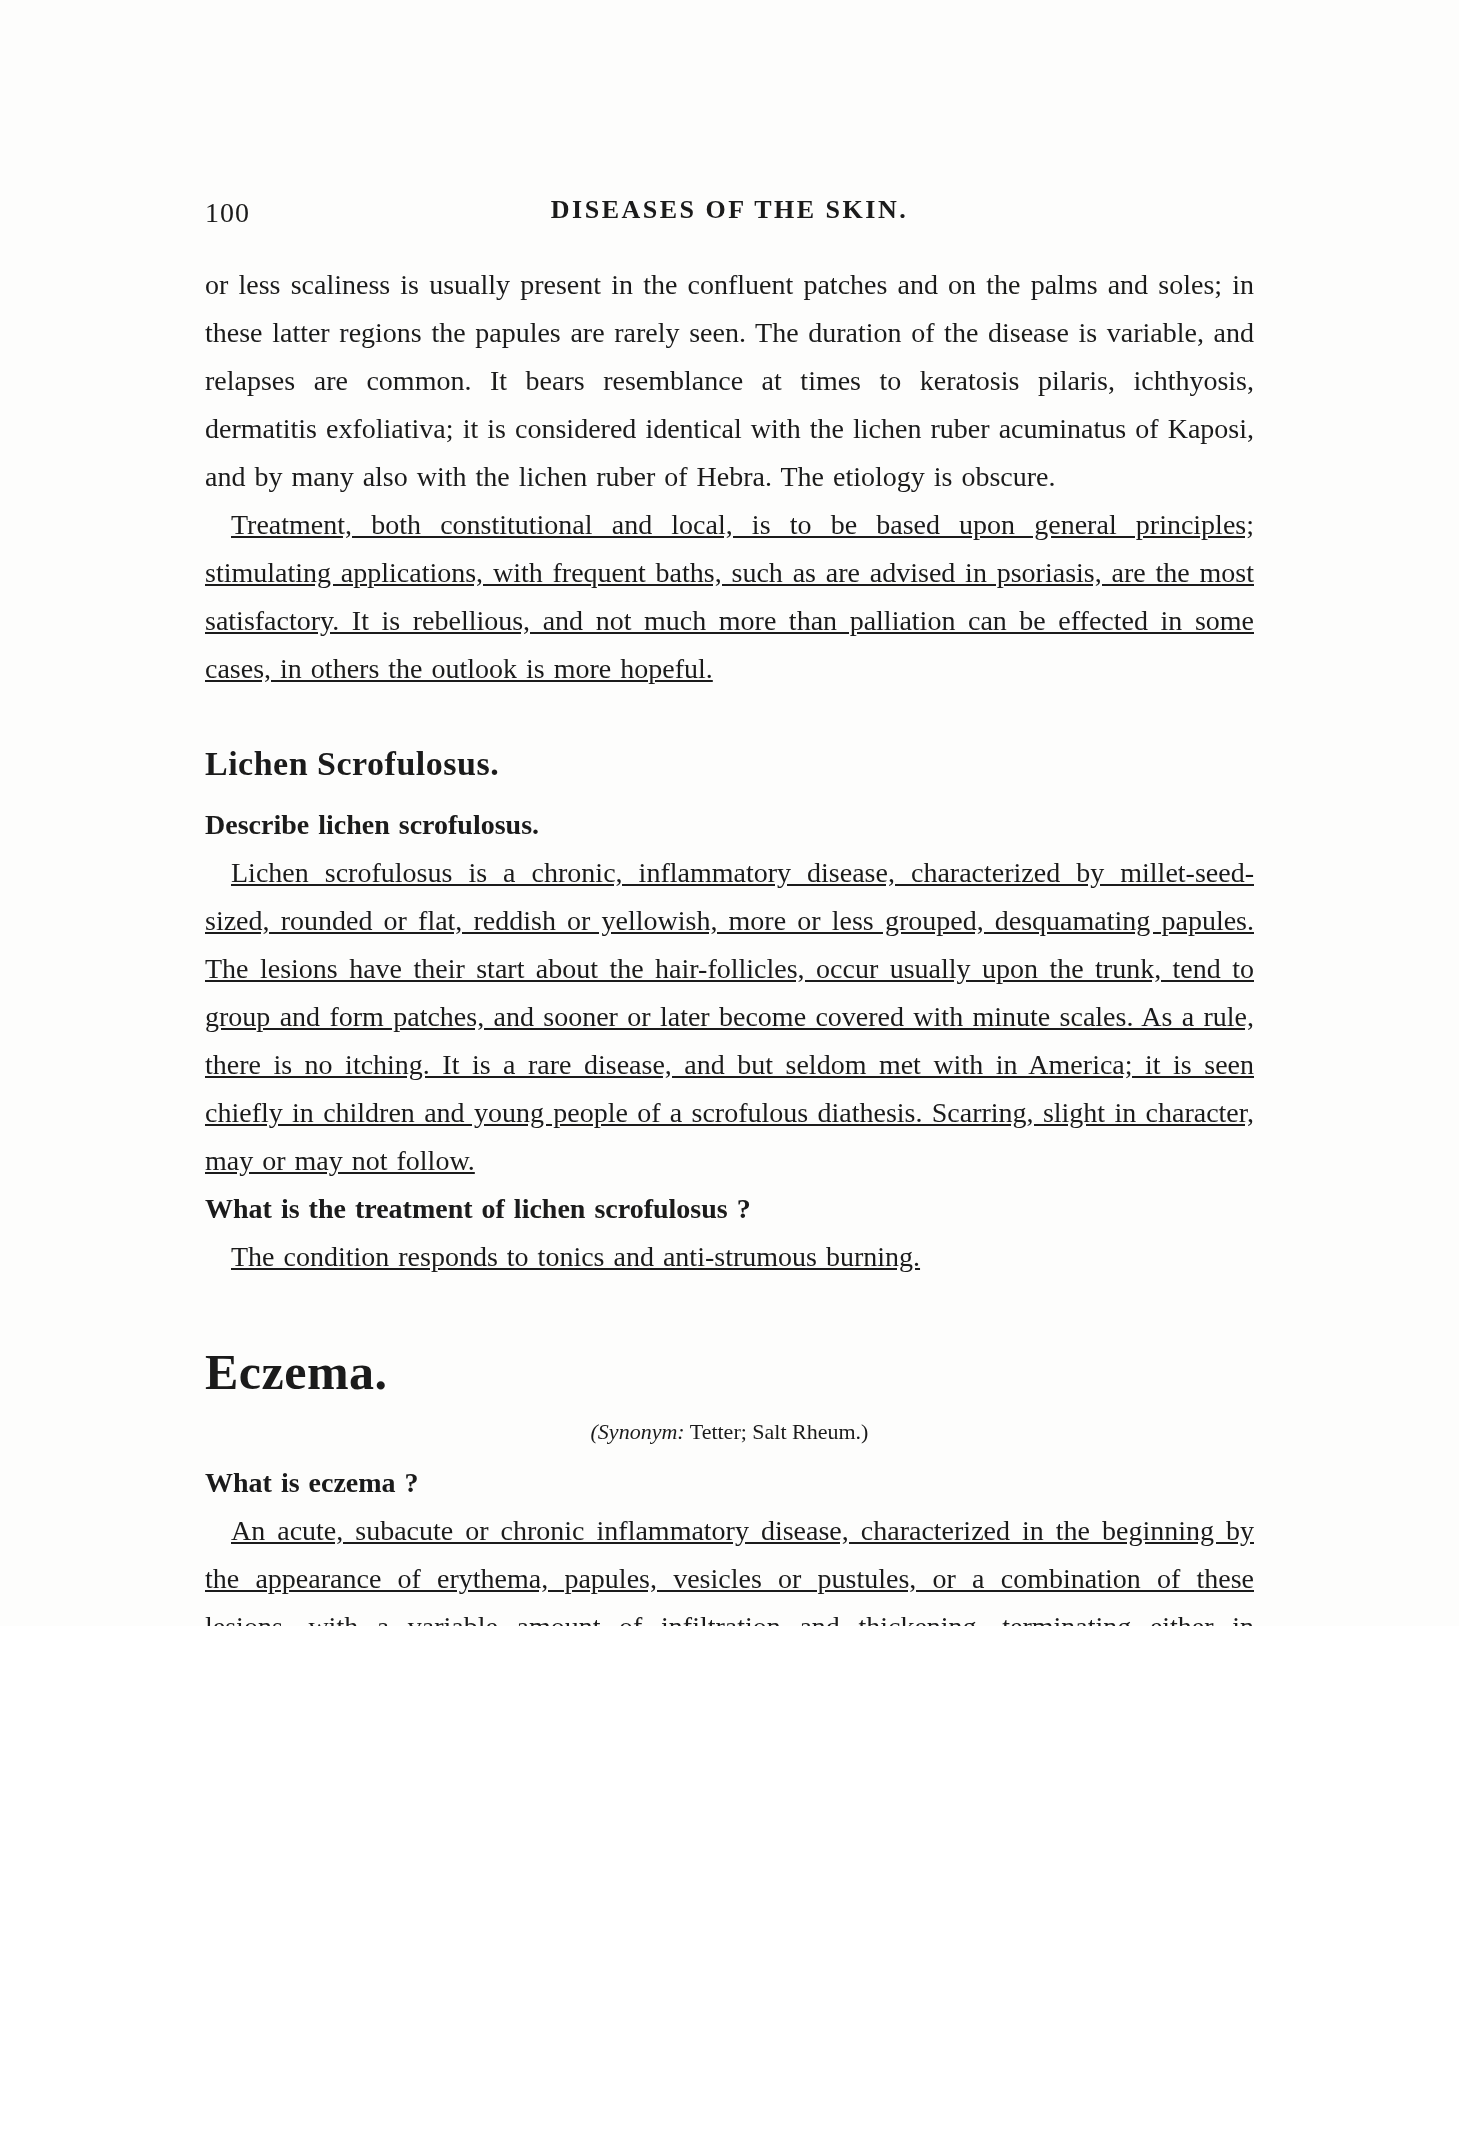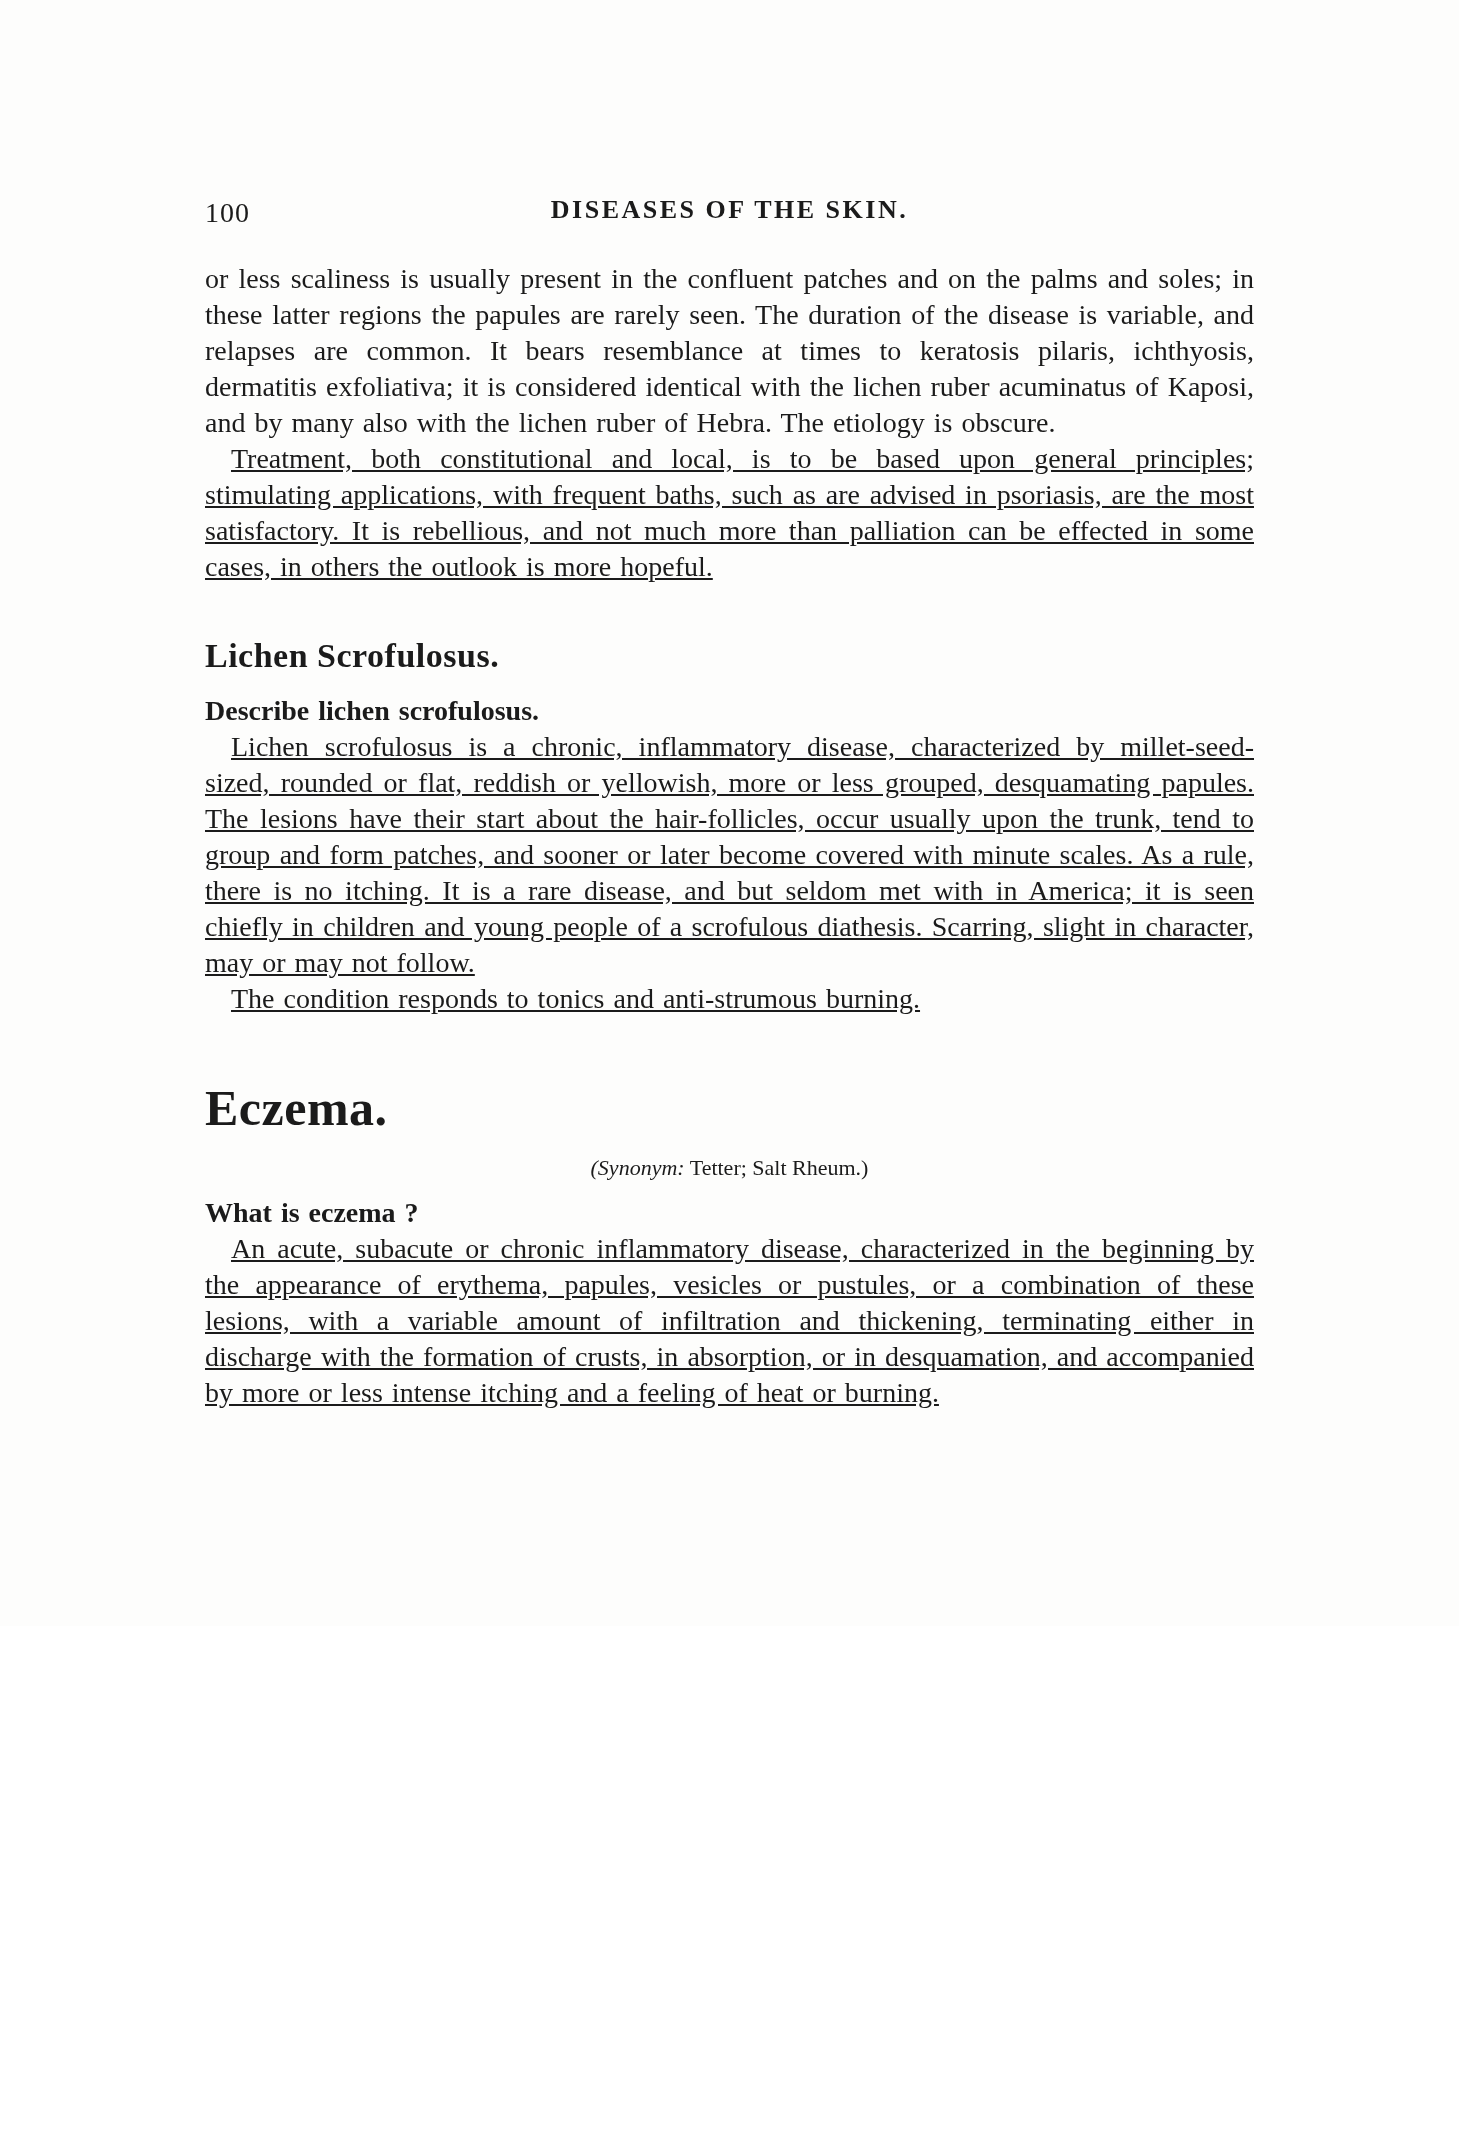--- a/index.html
+++ b/index.html
@@ -33,21 +33,21 @@
   }
   .head-title {
     text-align: center;
     font-size: 26px;
     font-weight: bold;
     letter-spacing: 2.5px;
   }
   .body-text p {
     margin: 0;
     font-size: 28px;
-    line-height: 36px;
+    line-height: 48px;
     text-align: justify;
     word-spacing: 2px;
   }
   .indent {
     text-indent: 26px;
     text-decoration: underline;
   }
   .section-heading {
     font-weight: bold;
     font-size: 34px;
@@ -87,20 +87,21 @@
   <div class="body-text">
 
     <p>or less scaliness is usually present in the confluent patches and on the palms and soles; in these latter regions the papules are rarely seen. The duration of the disease is variable, and relapses are common. It bears resemblance at times to keratosis pilaris, ichthyosis, dermatitis exfoliativa; it is considered identical with the lichen ruber acuminatus of Kaposi, and by many also with the lichen ruber of Hebra. The etiology is obscure.</p>
     <p class="indent">Treatment, both constitutional and local, is to be based upon general principles; stimulating applications, with frequent baths, such as are advised in psoriasis, are the most satisfactory. It is rebellious, and not much more than palliation can be effected in some cases, in others the outlook is more hopeful.</p>
 
     <div class="section-heading">Lichen Scrofulosus.</div>
 
     <p class="question">Describe lichen scrofulosus.</p>
     <p class="indent">Lichen scrofulosus is a chronic, inflammatory disease, characterized by millet-seed-sized, rounded or flat, reddish or yellowish, more or less grouped, desquamating papules. The lesions have their start about the hair-follicles, occur usually upon the trunk, tend to group and form patches, and sooner or later become covered with minute scales. As a rule, there is no itching. It is a rare disease, and but seldom met with in America; it is seen chiefly in children and young people of a scrofulous diathesis. Scarring, slight in character, may or may not follow.</p>
 
+    <p class="question">What is the treatment of lichen scrofulosus ?</p>
     <p class="indent">The condition responds to tonics and anti-strumous burning.</p>
 
     <div class="section-heading large">Eczema.</div>
 
     <div class="synonym-line">
       <span class="ital">(Synonym:</span><span> Tetter; Salt Rheum.)</span>
     </div>
 
     <p class="question">What is eczema ?</p>
     <p class="indent">An acute, subacute or chronic inflammatory disease, characterized in the beginning by the appearance of erythema, papules, vesicles or pustules, or a combination of these lesions, with a variable amount of infiltration and thickening, terminating either in discharge with the formation of crusts, in absorption, or in desquamation, and accompanied by more or less intense itching and a feeling of heat or burning.</p>

